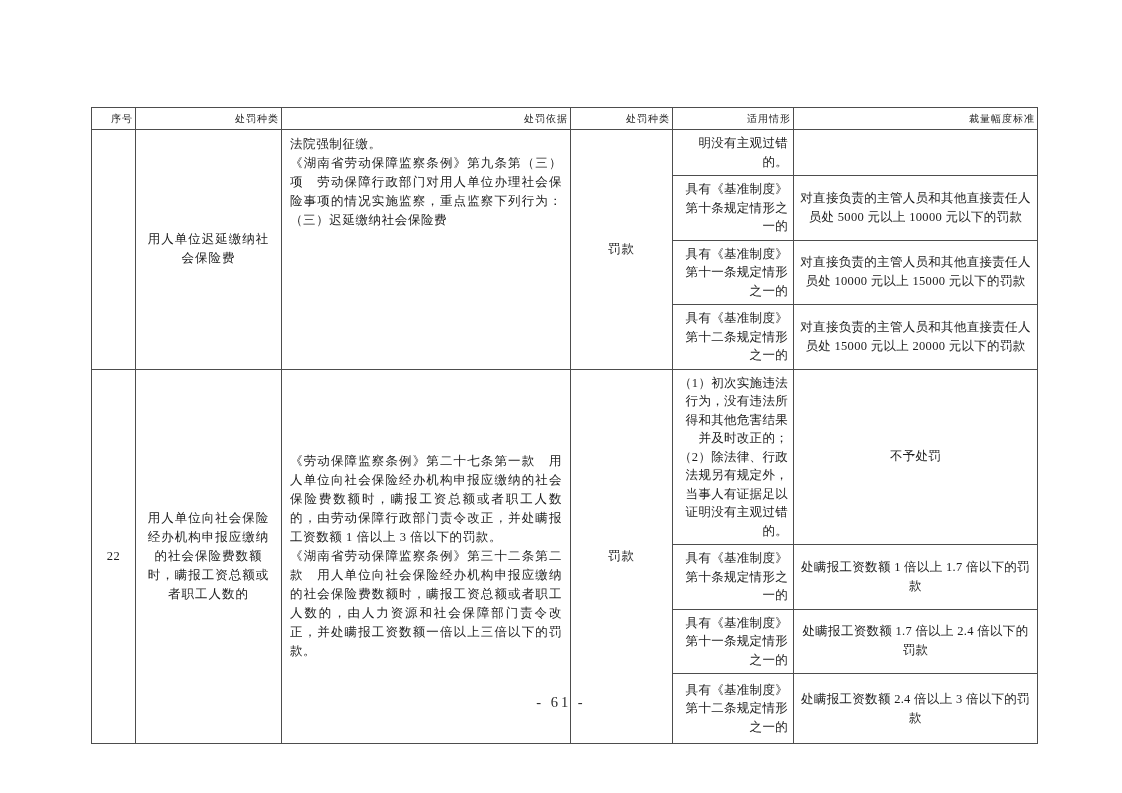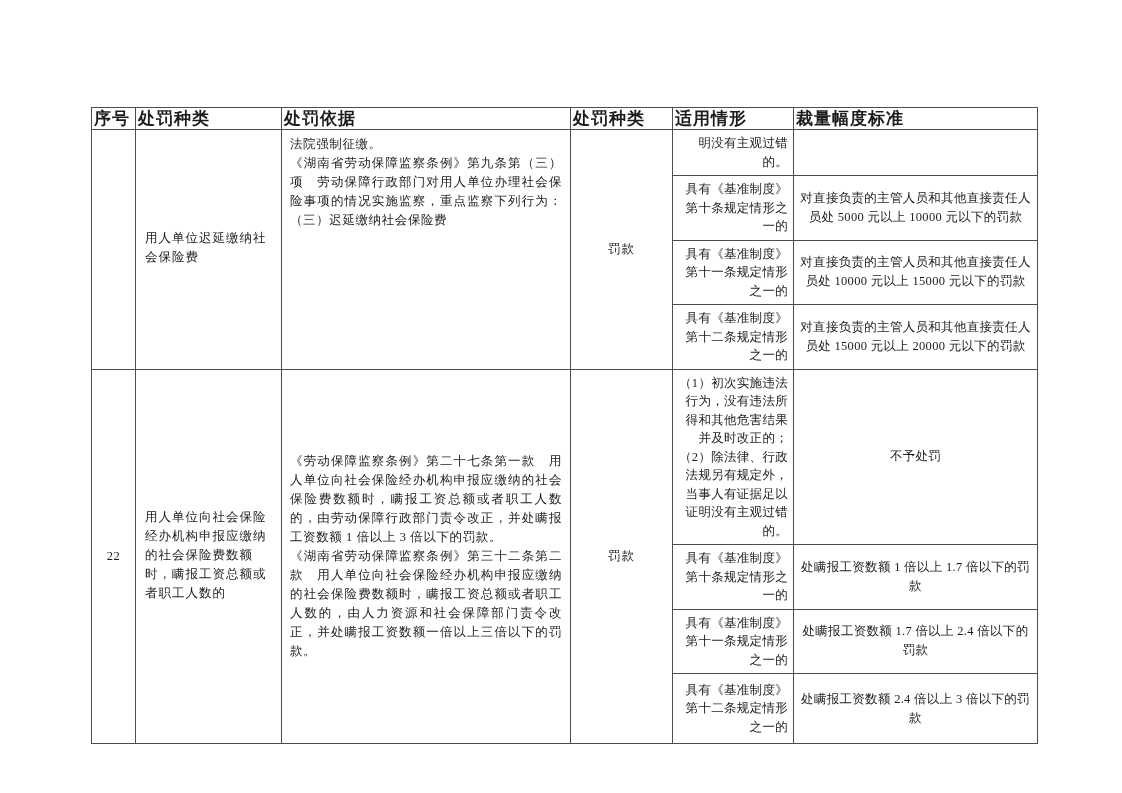--- a/index.html
+++ b/index.html
@@ -26,40 +26,40 @@
   }
   .penalty-table th, .penalty-table td {
     border: 1px solid #4d4d4d;
     font-size: 12.5px;
     line-height: 19px;
     padding: 2px 6px;
     vertical-align: middle;
     overflow: hidden;
   }
   .penalty-table th {
-    font-weight: bold;
-    font-size: 17px;
-    text-align: left;
+    font-weight: normal;
+    font-size: 10px;
+    text-align: right;
     padding: 1px 2px;
     letter-spacing: 1px;
   }
   tr.h20 { height: 20px; }
   tr.h41 { height: 41px; }
   tr.h55 { height: 55px; }
   tr.h56 { height: 56px; }
   tr.h149 { height: 149px; }
   tr.h70 { height: 70px; }
   td.seq {
     text-align: center;
     letter-spacing: 0.5px;
   }
   td.behavior {
+    text-align: center;
     letter-spacing: 1px;
     padding: 2px 9px;
-    font-family: Liberation Mono, monospace;
   }
   td.basis {
     text-align: justify;
     letter-spacing: 0.6px;
     padding: 2px 8px;
   }
   td.basis.top {
     vertical-align: top;
     padding-top: 5px;
   }
@@ -155,14 +155,15 @@
       <td class="situation pre">具有《基准制度》第十一条规定情形之一的</td>
       <td class="standard">处瞒报工资数额 1.7 倍以上 2.4 倍以下的罚款</td>
     </tr>
     <tr class="h70">
       <td class="situation pre">具有《基准制度》第十二条规定情形之一的</td>
       <td class="standard">处瞒报工资数额 2.4 倍以上 3 倍以下的罚款</td>
     </tr>
   </tbody>
     </table>
 
+  <div class="page-number">- 61 -</div>
 
 </div>
 
 </body></html>

